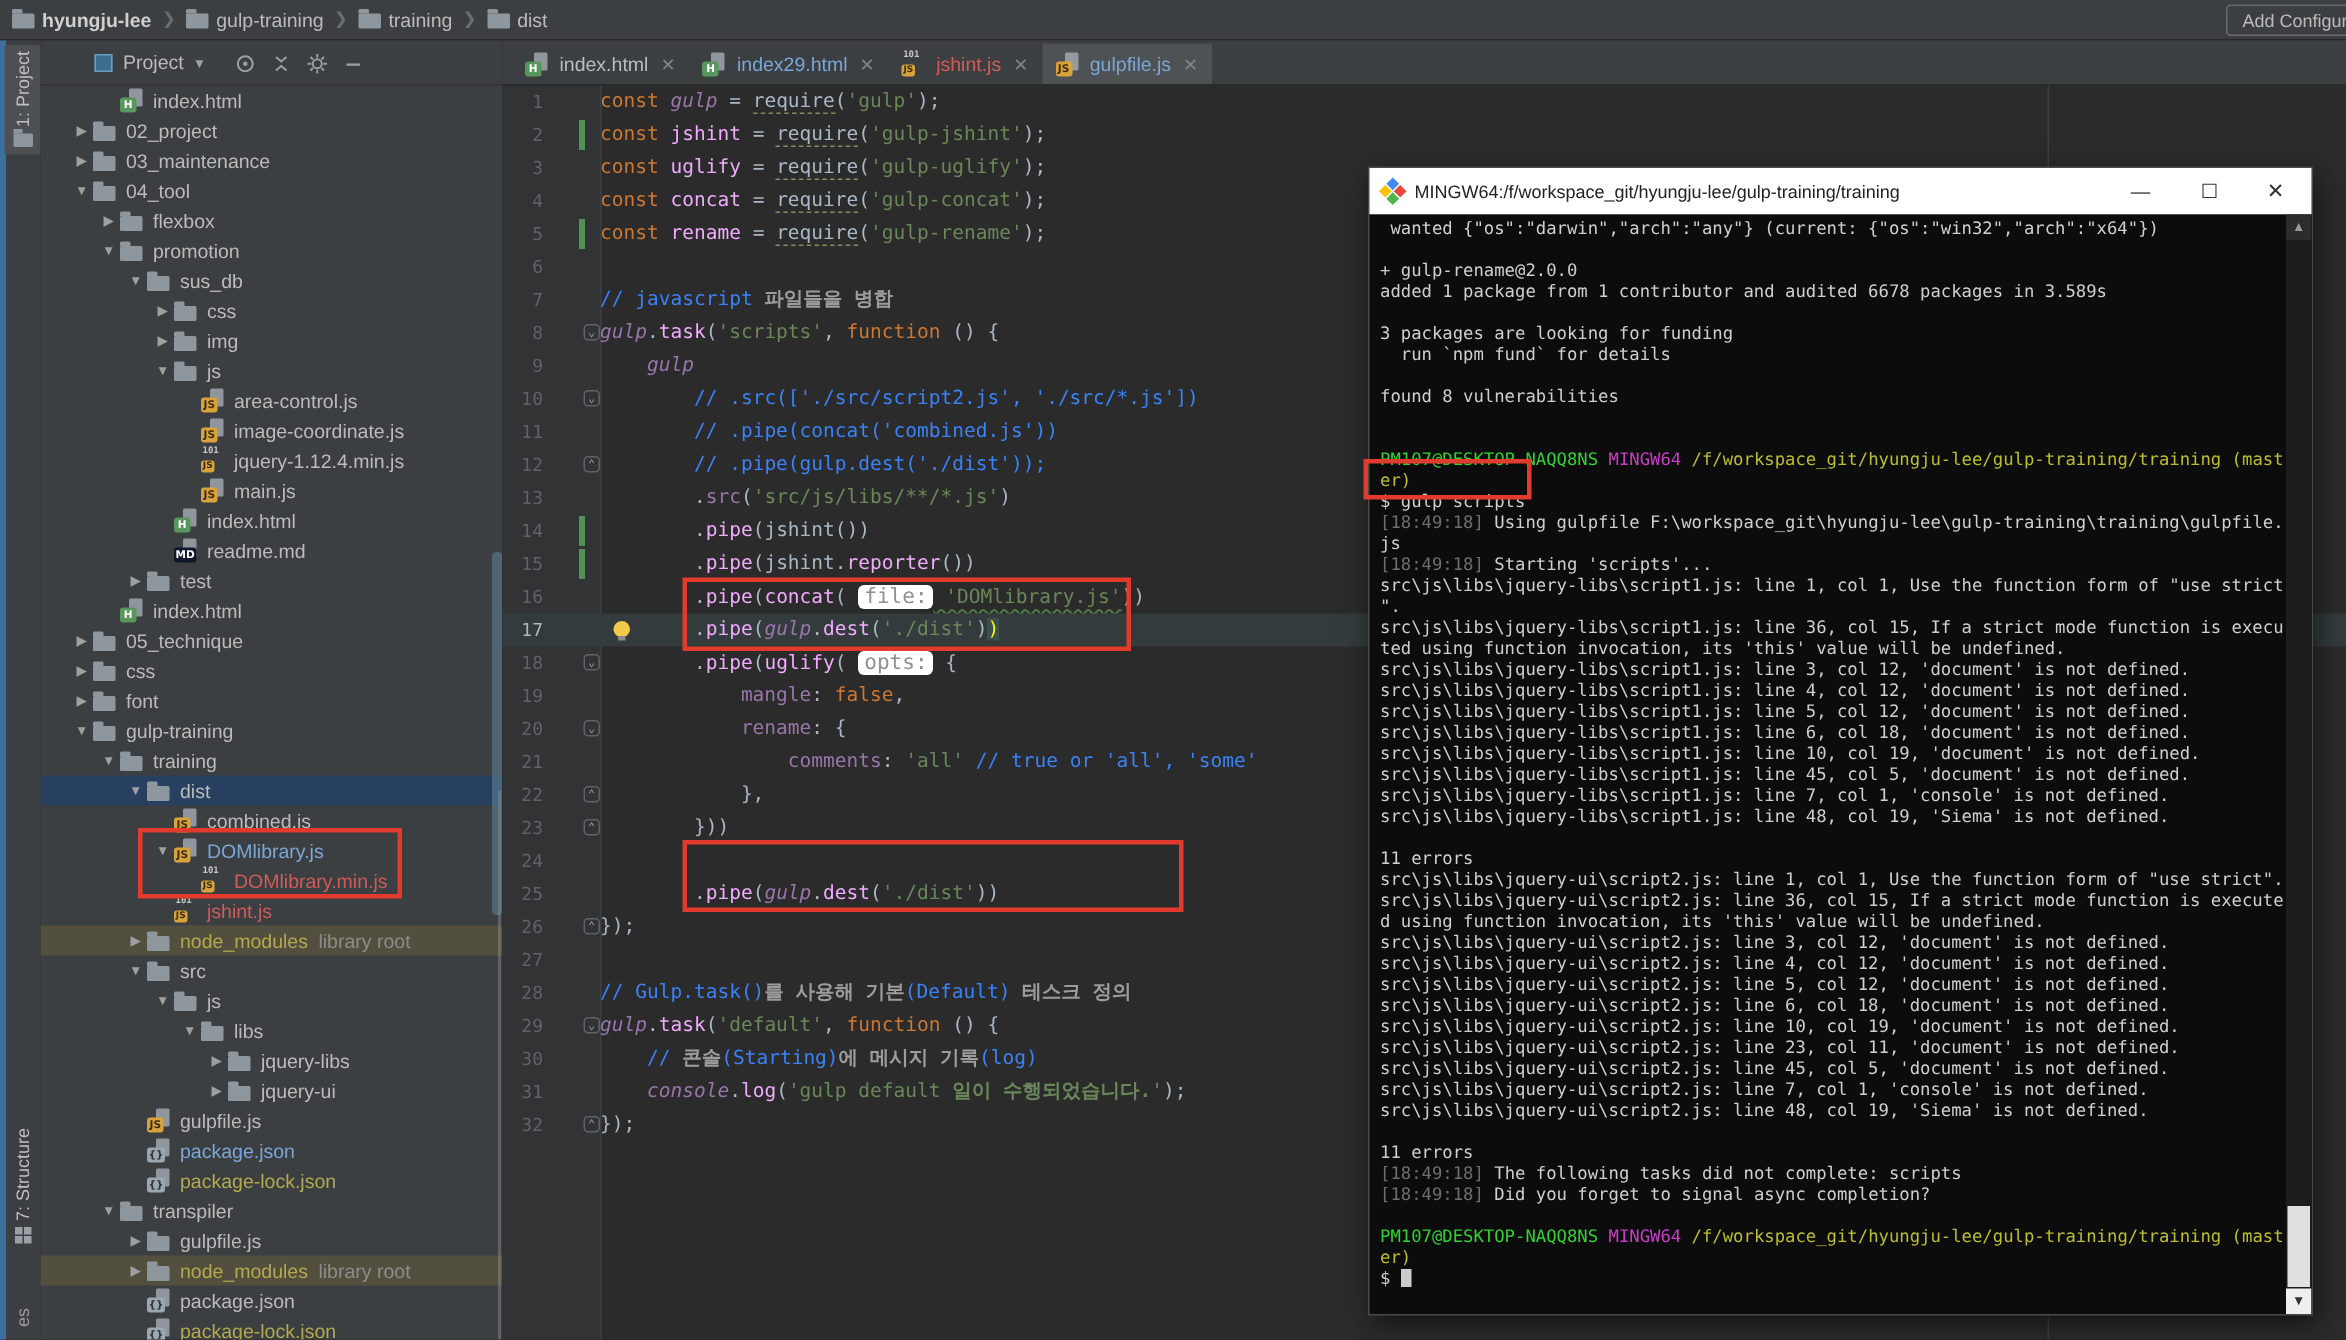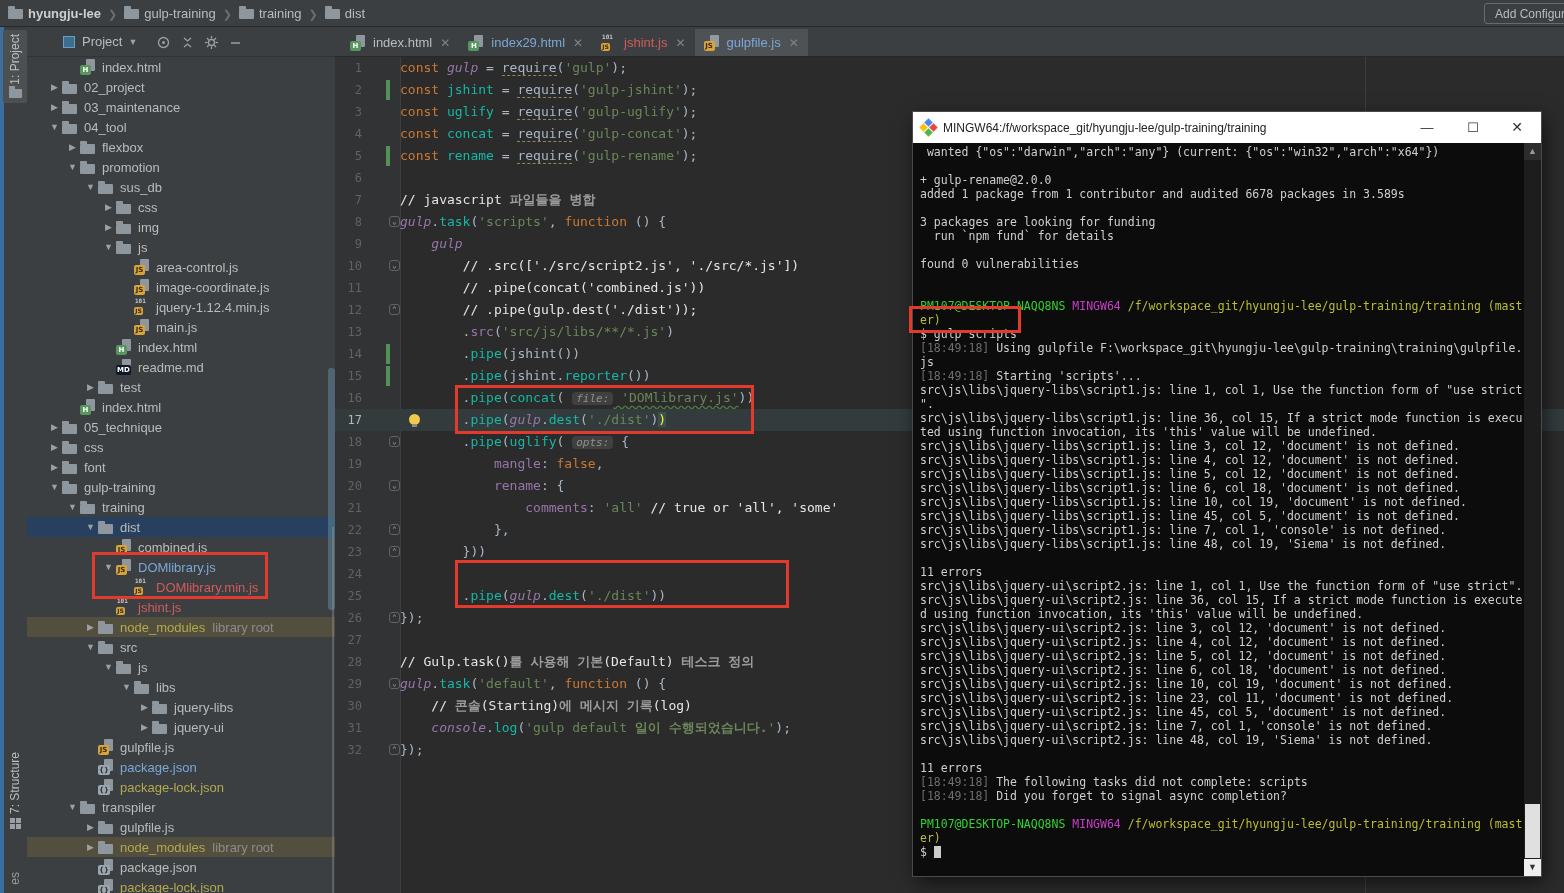--- a/index.html
+++ b/index.html
@@ -77,28 +77,28 @@
     font-family:"DejaVu Sans Mono", monospace; font-size:13px; white-space:pre; }
   .code-row.cur { background:#333b3d; }
   .ln { position:absolute; left:0; top:0; width:27px; text-align:right; color:#606366; font-size:12px; }
   .code-row.cur .ln { color:#b5b5b5; }
   .gbar { position:absolute; left:51px; top:1px; width:4px; height:20px; background:#549159; }
   .fold { position:absolute; left:54px; top:5px; width:11px; height:11px; border:1px solid #606366; border-radius:3px;
     color:#9da0a3; font-size:8px; line-height:9px; text-align:center; background:#313335; }
   .bulb { position:absolute; left:74px; top:5px; width:11px; height:11px; background:#f2c94c; border-radius:50%; }
   .bulb::after { content:""; position:absolute; left:3px; top:10px; width:5px; height:3px; background:#8a8a8a; }
   .ctext { position:absolute; left:65px; top:0; }
-  .k { color:#cc7832; } .v { color:#9876aa; font-style:italic; } .fn { color:#14b8a6; }
+  .k { color:#cc7832; } .v { color:#9876aa; font-style:italic; } .fn { color:#f0abfc; }
   .s { color:#6a8759; } .sb { color:#6a8759; font-weight:bold; }
-  .c { color:#e5e5e5; } .cb { color:#9c9c9c; font-weight:bold; }
+  .c { color:#3b82f6; } .cb { color:#9c9c9c; font-weight:bold; }
   .w { color:#a9b7c6; } .pk { color:#9876aa; }
   .u { color:#a9b7c6; border-bottom:1px dashed #8a8a5f; }
   .su { color:#6a8759; text-decoration:underline wavy #4e7a43; text-underline-offset:3px; }
   .pm { color:#ffef28; background:#3b514d; }
-  .hint { background:#404040; color:#909090; border-radius:4px; padding:0 4px; font-size:11px;font-style:italic; }
+  .hint { background:#ffffff; color:#909090; border-radius:4px; padding:0 4px; font-size:14px; }
 
   
   #terminal { position:absolute; left:913px; top:112px; width:628px; height:764px;
     box-shadow:0 0 0 1px #4a4a4a, 3px 6px 18px rgba(0,0,0,.6); }
   #term-title { position:absolute; left:0; top:0; width:100%; height:31px; background:#ffffff;
     display:flex; align-items:center; padding-left:9px; font-size:12px; color:#222; }
   #term-ic { width:13px; height:13px; transform:rotate(45deg); display:grid; grid-template-columns:6px 6px; gap:1px; margin-right:8px; flex:none; }
   #term-ic i { display:block; height:6px; }
   #term-ic i:nth-child(1){background:#4688f1;} #term-ic i:nth-child(2){background:#e8453c;}
   #term-ic i:nth-child(3){background:#ffc107;} #term-ic i:nth-child(4){background:#4db848;}
@@ -116,21 +116,21 @@
 
   
   .anno { position:absolute; border:3px solid #e23b2e; z-index:50; }
 </style>
 </head>
 <body>
 
 <div id="stage">
 
   <div id="topbar">
-    <span id="crumbs" style="display:flex;align-items:flex-end;">
+    <span id="crumbs" style="display:flex;align-items:flex-start;">
         <span class="crumb">
           <span class="fold-ic"></span>
           <span class="crumb-label">hyungju-lee</span>
         </span>
         <span class="crumb-sep">❯</span>
         <span class="crumb">
           <span class="fold-ic"></span>
           <span class="crumb-label">gulp-training</span>
         </span>
         <span class="crumb-sep">❯</span>
@@ -615,21 +615,21 @@
     <div id="term-body">
       <div id="term-lines">
           <div class="tline"><span class="tw"> wanted {"os":"darwin","arch":"any"} (current: {"os":"win32","arch":"x64"})</span></div>
           <div class="tline">&nbsp;</div>
           <div class="tline"><span class="tw">+ gulp-rename@2.0.0</span></div>
           <div class="tline"><span class="tw">added 1 package from 1 contributor and audited 6678 packages in 3.589s</span></div>
           <div class="tline">&nbsp;</div>
           <div class="tline"><span class="tw">3 packages are looking for funding</span></div>
           <div class="tline"><span class="tw">  run `npm fund` for details</span></div>
           <div class="tline">&nbsp;</div>
-          <div class="tline"><span class="tw">found 0 vulnerabilities</span></div>
+          <div class="tline"><span class="tw">found 8 vulnerabilities</span></div>
           <div class="tline">&nbsp;</div>
           <div class="tline">&nbsp;</div>
           <div class="tline"><span class="tg">PM107@DESKTOP-NAQQ8NS </span><span class="tm">MINGW64 </span><span class="ty">/f/workspace_git/hyungju-lee/gulp-training/training (mast</span></div>
           <div class="tline"><span class="ty">er)</span></div>
           <div class="tline"><span class="tw">$ gulp scripts</span></div>
           <div class="tline"><span class="tt">[18:49:18]</span><span class="tw"> Using gulpfile F:\workspace_git\hyungju-lee\gulp-training\training\gulpfile.</span></div>
           <div class="tline"><span class="tw">js</span></div>
           <div class="tline"><span class="tt">[18:49:18]</span><span class="tw"> Starting 'scripts'...</span></div>
           <div class="tline"><span class="tw">src\js\libs\jquery-libs\script1.js: line 1, col 1, Use the function form of "use strict</span></div>
           <div class="tline"><span class="tw">".</span></div>

